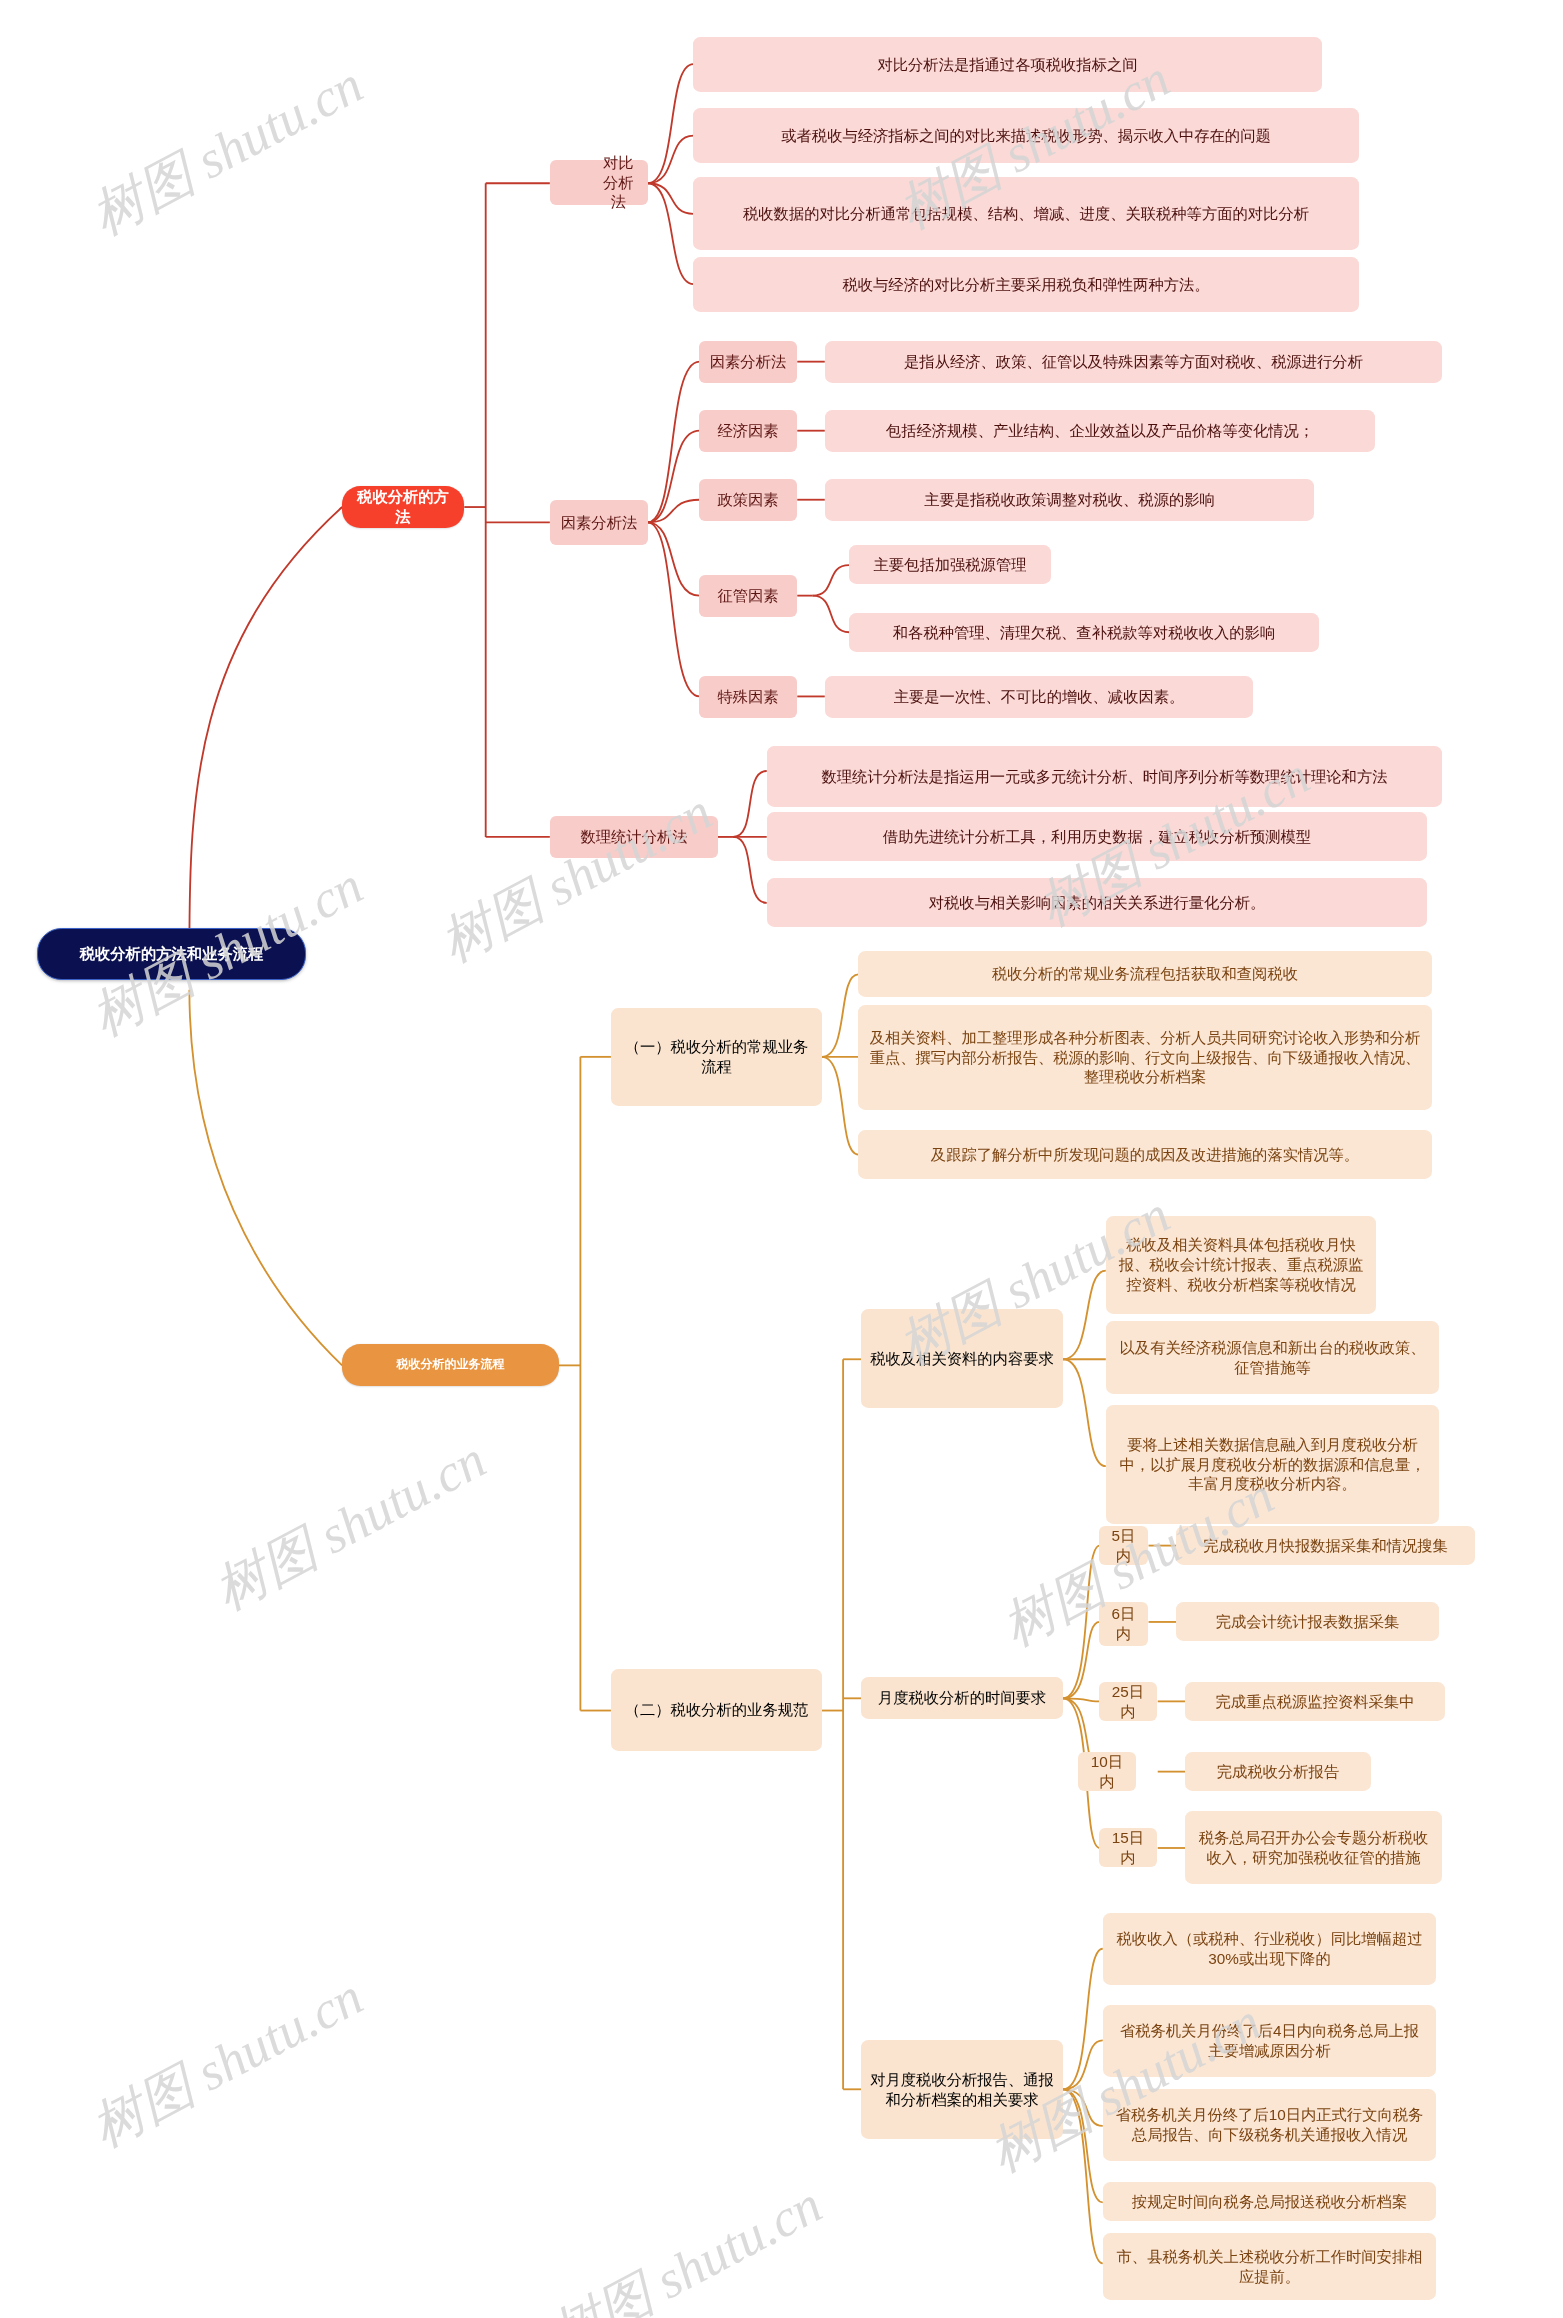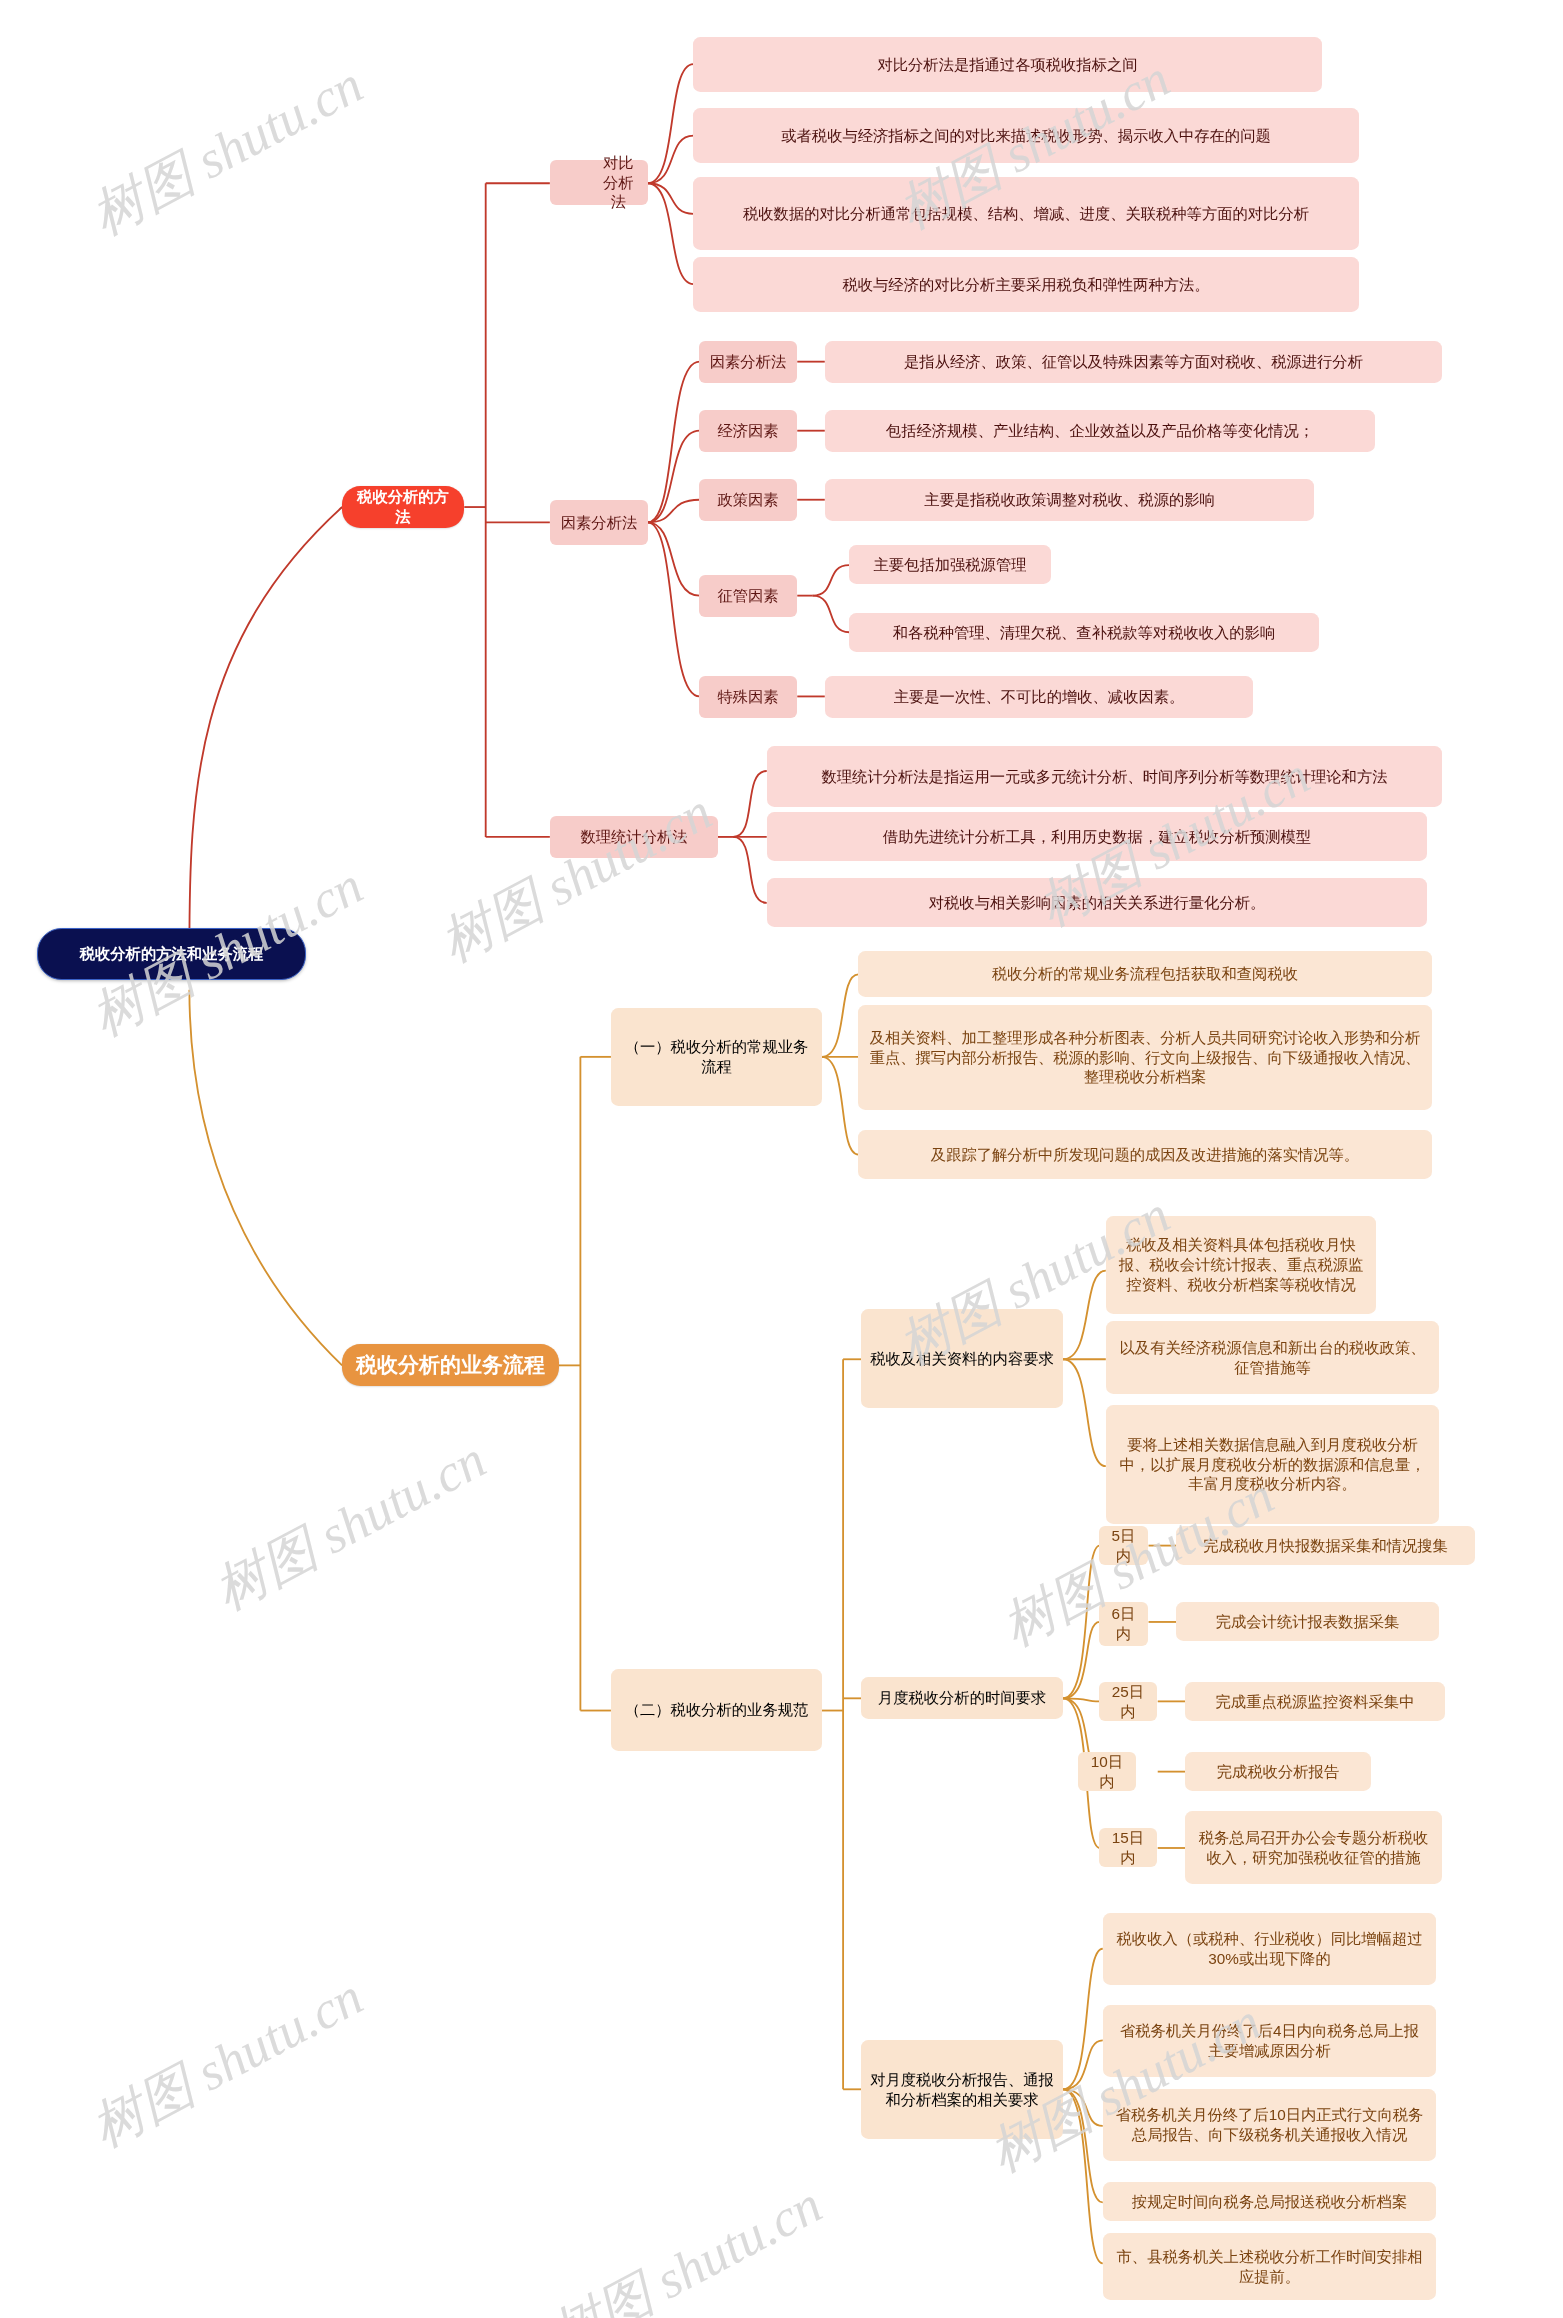--- a/index.html
+++ b/index.html
@@ -13,21 +13,21 @@
   svg.links{position:absolute;left:0;top:0;width:1564px;height:2319px;z-index:1;}
   .node{position:absolute;box-sizing:border-box;display:flex;align-items:center;
         justify-content:center;text-align:center;z-index:3;line-height:1.30;}
   
   .root{background:#0a1050;color:#ffffff;border:1.8px solid #3a62c8;border-radius:24.4px;
         font-size:15.3px;font-weight:bold;padding:3.7px 8.6px;
         box-shadow:0 1.2px 3.1px rgba(0,0,0,.25);}
   
   .l1-red{background:#f6402c;color:#ffffff;border-radius:18.3px;font-size:15.3px;font-weight:bold;
           padding:2.4px 9.8px;box-shadow:0 0.6px 1.8px rgba(0,0,0,.18);}
-  .l1-org{background:#e89440;color:#ffffff;border-radius:18.3px;font-size:21px;font-weight:bold;
+  .l1-org{background:#e89440;color:#ffffff;border-radius:18.3px;font-size:12px;font-weight:bold;
           padding:2.4px 9.8px;box-shadow:0 0.6px 1.8px rgba(0,0,0,.18);}
   
   .r-mid{background:#f7ccc9;color:#5c1411;border-radius:6.1px;font-size:15.3px;padding:3.7px 7.3px;}
   .r-leaf{background:#fbd9d6;color:#4a0f0d;border-radius:7.3px;font-size:15.3px;padding:4.9px 9.8px;}
   
   .o-mid{background:#fae4cf;color:#000000;border-radius:7.3px;font-size:15.3px;padding:3.7px 7.3px;}
   .o-leaf{background:#fbe6d4;color:#7a4310;border-radius:7.3px;font-size:15.3px;padding:4.9px 9.8px;}
   .o-tag{background:#fae4cf;color:#7a4310;border-radius:6.1px;font-size:15.3px;padding:3.7px 6.1px;}
 </style>
 </head>

